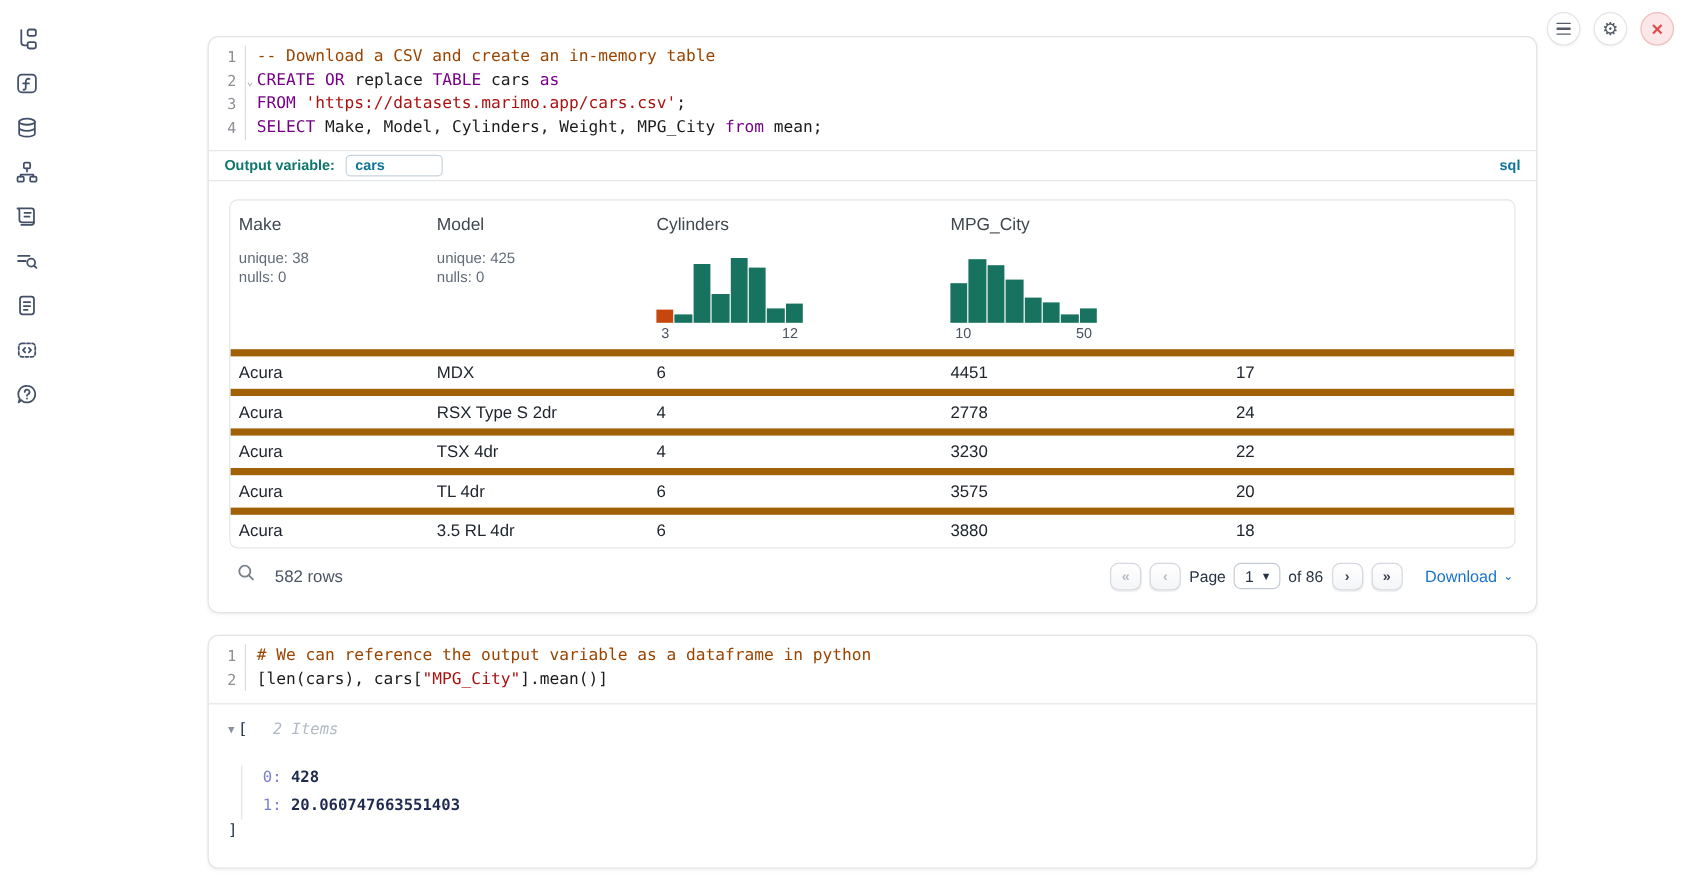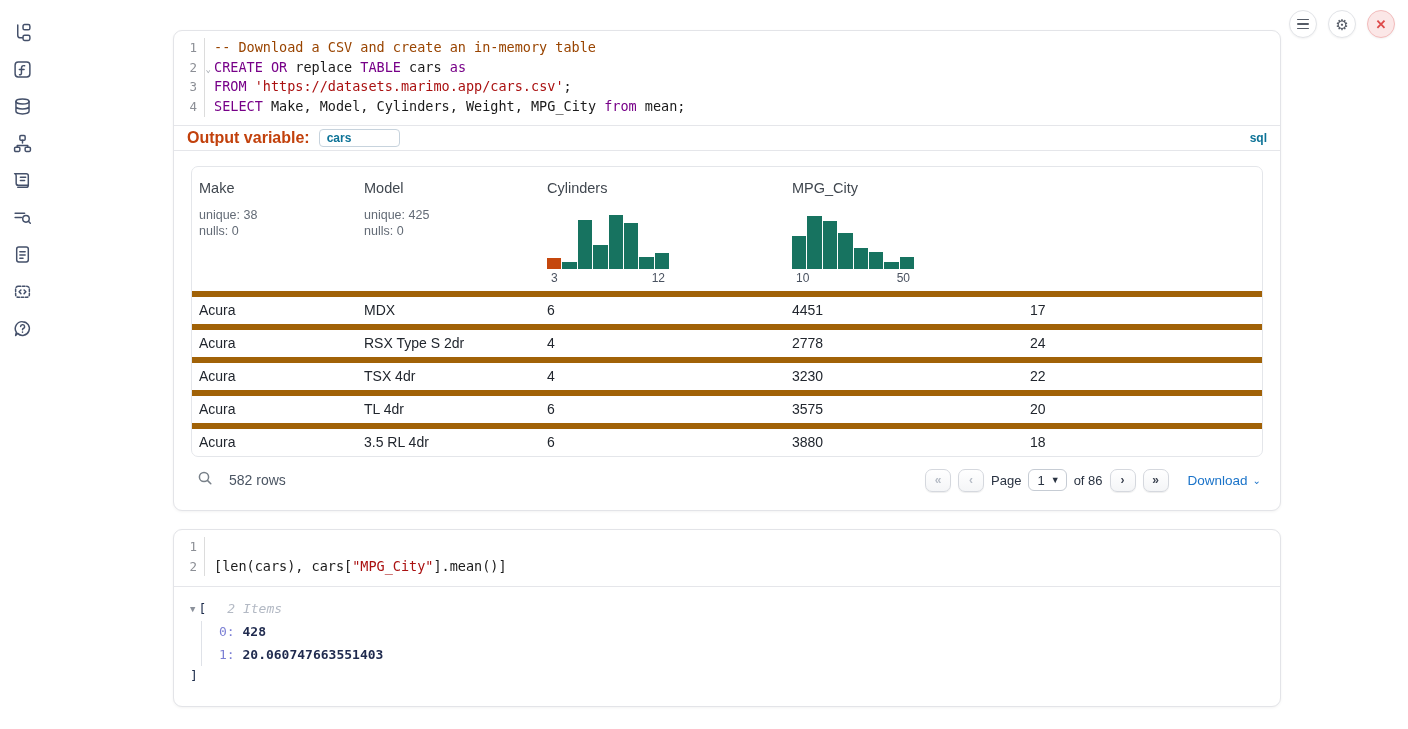--- a/index.html
+++ b/index.html
@@ -36,21 +36,21 @@
     font-size:12.5px; position:relative; user-select:none; }
   .fold { position:absolute; right:-7px; top:2px; font-size:9px; color:#9aa0a8; }
   .codetext { padding-left:9px; white-space:pre; color:#1b1b1b; }
   .kw { color:#770088; }
   .comment { color:#994400; }
   .str { color:#aa1111; }
 
   
   .outvar-bar { display:flex; align-items:center; border-top:1px solid #e5e6ea; border-bottom:1px solid #e5e6ea;
     padding:4px 13px; height:26px; }
-  .outvar-label { font-size:16px; font-weight:bold; color:#c2410c; }
+  .outvar-label { font-size:12px; font-weight:bold; color:#0f766e; }
   .outvar-input { margin-left:9px; width:81px; height:18px; border:1px solid #c7d3dd; border-radius:4px;
     font-size:12px; font-weight:bold; color:#0d7397; padding:0 7px; font-family:"Liberation Sans",sans-serif; outline:none; }
   .lang-badge { margin-left:auto; font-size:12px; font-weight:bold; color:#0d7397; }
 
   
   .cell-output { padding:15px 17px 12px 17px; }
   .table-panel { border:1px solid #e4e6ea; border-radius:7px; overflow:hidden; }
   .thead { display:grid; grid-template-columns:165px 183px 245px 238px 1fr; padding-top:11px; min-height:124px; }
   .thcol { padding-left:7px; display:flex; flex-direction:column; }
   .colname { font-size:14.5px; color:#40474f; padding-top:2px; }
@@ -79,21 +79,21 @@
   .page-select .chev { font-size:9px; color:#2a3342; }
   .download { margin-left:12px; display:flex; align-items:center; gap:5px; color:#1a73c9;
     font-size:13.5px; font-weight:500; cursor:pointer; }
   .download .chev { font-size:10px; }
 
   
   .tree-output { padding:14px 17px 20px 16px; font-family:"DejaVu Sans Mono", monospace; font-size:13px; }
   .tree-head { display:flex; align-items:center; color:#1c2b4a; }
   .tree-chev { font-size:9px; color:#8b919b; margin-right:3px; cursor:pointer; }
   .tree-items-label { font-style:italic; color:#b3b9c4; margin-left:21px; }
-  .tree-children { border-left:1px solid #dfe2e8; margin-left:11px; padding-left:17px; margin-top:5px; }
+  .tree-children { border-left:1px solid #dfe2e8; margin-left:11px; padding-left:17px; margin-top:22px; }
   .tree-entry { line-height:22.5px; }
   .tree-key { color:#7b7fd4; }
   .tree-val { color:#1f2a4e; font-weight:bold; }
   .tree-close { color:#1c2b4a; line-height:20px; }
 </style>
 </head>
 <body>
 
 <aside class="sidebar">
   <div class="sb-icon">
@@ -323,20 +323,21 @@
           </div>
         </div>
       </div>
     </div>
   </section>
 
   <section class="cell cell-2">
     <div class="code-area" id="py-code" style="border-bottom:1px solid #e5e6ea; padding-bottom:10px;">
         <div class="codeline">
           <span class="gut">1</span>
+          <span class="codetext"><span class="comment"># We can reference the output variable as a dataframe in python</span></span>
         </div>
         <div class="codeline">
           <span class="gut">2</span>
           <span class="codetext"><span>[len(cars), cars[</span><span class="str">"MPG_City"</span><span>].mean()]</span></span>
         </div>
       </div>
 
     <div class="tree-output">
       <div class="tree-head">
         <span class="tree-chev">▼</span>

